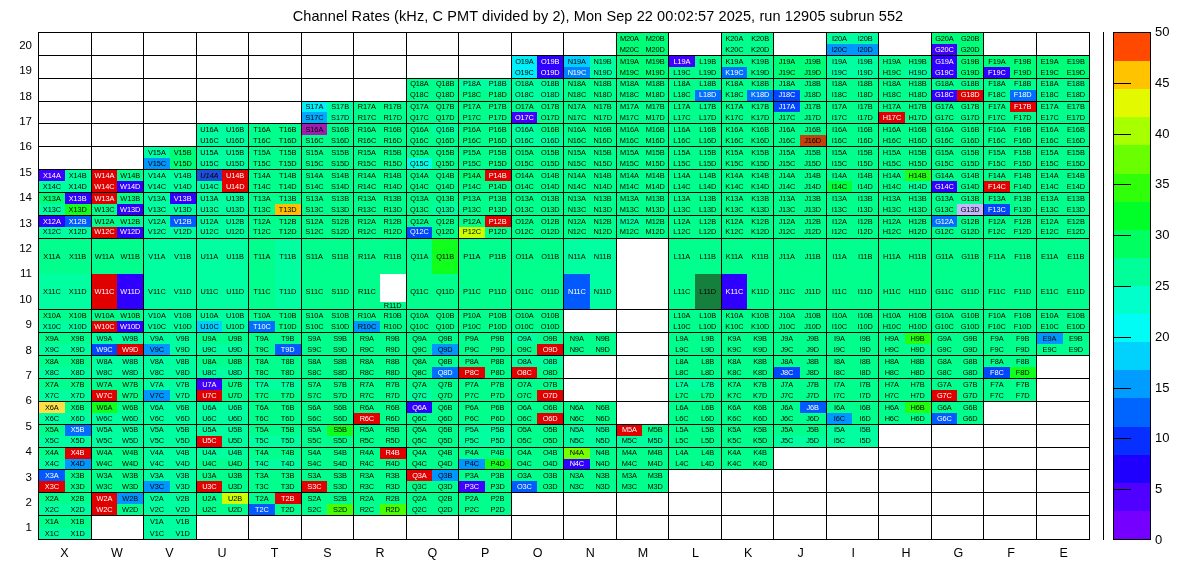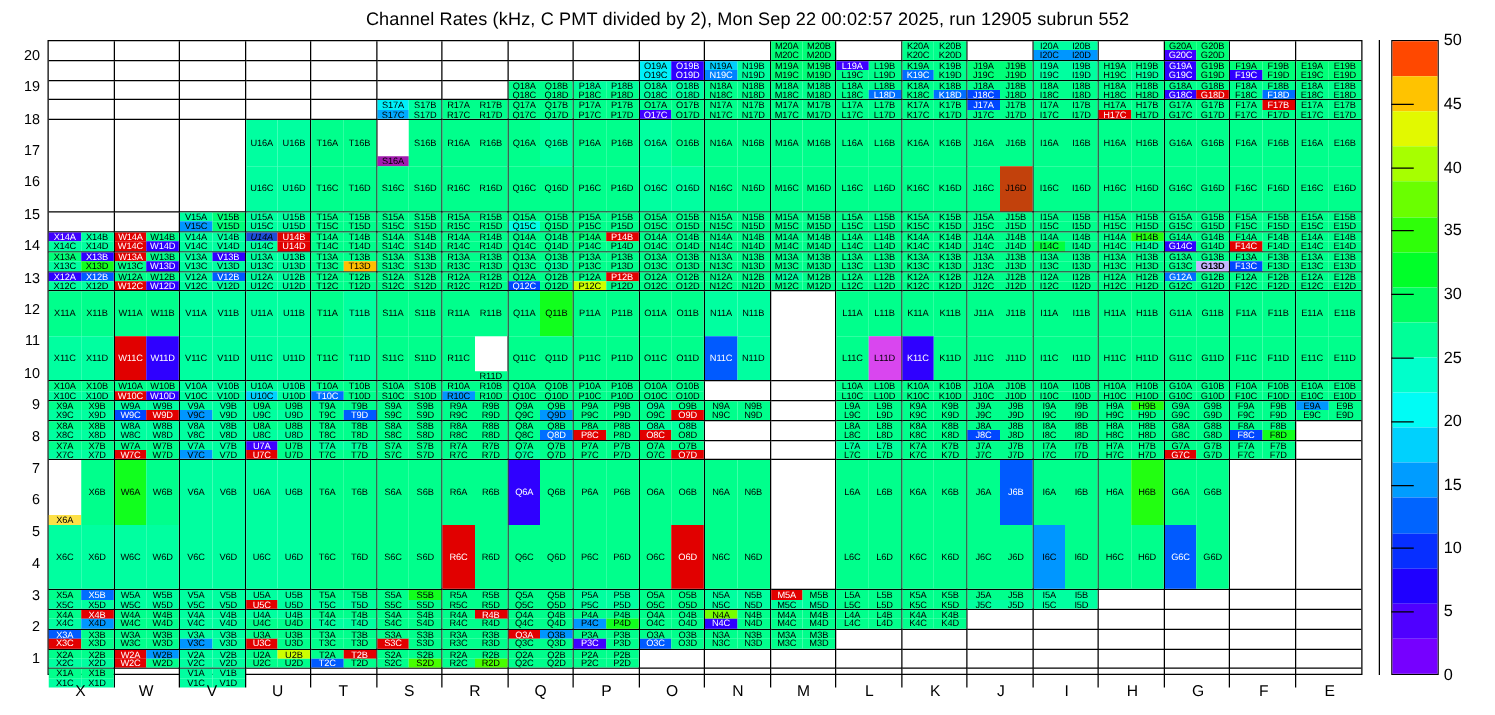--- a/index.html
+++ b/index.html
@@ -588,21 +588,21 @@
           <div class="sub" style="background: rgb(0, 255, 160); color: rgb(0, 0, 0);">U16C</div>
           <div class="sub" style="background: rgb(0, 255, 160); color: rgb(0, 0, 0);">U16D</div>
         </div>
         <div class="bigcell">
           <div class="sub" style="background: rgb(0, 255, 140); color: rgb(0, 0, 0);">T16A</div>
           <div class="sub" style="background: rgb(0, 255, 140); color: rgb(0, 0, 0);">T16B</div>
           <div class="sub" style="background: rgb(0, 255, 140); color: rgb(0, 0, 0);">T16C</div>
           <div class="sub" style="background: rgb(0, 255, 140); color: rgb(0, 0, 0);">T16D</div>
         </div>
         <div class="bigcell">
-          <div class="sub" style="background: #a21caf; color: rgb(0, 0, 0); margin-top: 29px;">S16A</div>
+          <div class="sub" style="background: #a21caf; color: rgb(0, 0, 0);">S16A</div>
           <div class="sub" style="background: rgb(0, 255, 140); color: rgb(0, 0, 0);">S16B</div>
           <div class="sub" style="background: rgb(0, 255, 140); color: rgb(0, 0, 0);">S16C</div>
           <div class="sub" style="background: rgb(0, 255, 140); color: rgb(0, 0, 0);">S16D</div>
         </div>
         <div class="bigcell">
           <div class="sub" style="background: rgb(0, 255, 140); color: rgb(0, 0, 0);">R16A</div>
           <div class="sub" style="background: rgb(0, 255, 140); color: rgb(0, 0, 0);">R16B</div>
           <div class="sub" style="background: rgb(0, 255, 140); color: rgb(0, 0, 0);">R16C</div>
           <div class="sub" style="background: rgb(0, 255, 140); color: rgb(0, 0, 0);">R16D</div>
         </div>
@@ -1023,21 +1023,21 @@
         <div class="bigcell">
           <div class="sub" style="background: rgb(0, 255, 140); color: rgb(0, 0, 0);">H13A</div>
           <div class="sub" style="background: rgb(0, 255, 140); color: rgb(0, 0, 0);">H13B</div>
           <div class="sub" style="background: rgb(0, 255, 140); color: rgb(0, 0, 0);">H13C</div>
           <div class="sub" style="background: rgb(0, 255, 140); color: rgb(0, 0, 0);">H13D</div>
         </div>
         <div class="bigcell">
           <div class="sub" style="background: rgb(0, 255, 140); color: rgb(0, 0, 0);">G13A</div>
           <div class="sub" style="background: rgb(0, 255, 140); color: rgb(0, 0, 0);">G13B</div>
           <div class="sub" style="background: rgb(0, 255, 140); color: rgb(0, 0, 0);">G13C</div>
-          <div class="sub" style="background: #c4b5fd; color: rgb(0, 0, 0); font-weight: bold;">G13D</div>
+          <div class="sub" style="background: #c4b5fd; color: rgb(0, 0, 0);">G13D</div>
         </div>
         <div class="bigcell">
           <div class="sub" style="background: rgb(0, 255, 140); color: rgb(0, 0, 0);">F13A</div>
           <div class="sub" style="background: rgb(0, 255, 140); color: rgb(0, 0, 0);">F13B</div>
           <div class="sub" style="background: rgb(0, 70, 255); color: rgb(255, 255, 255);">F13C</div>
           <div class="sub" style="background: rgb(0, 255, 140); color: rgb(0, 0, 0);">F13D</div>
         </div>
         <div class="bigcell lastcol">
           <div class="sub" style="background: rgb(0, 255, 140); color: rgb(0, 0, 0);">E13A</div>
           <div class="sub" style="background: rgb(0, 255, 140); color: rgb(0, 0, 0);">E13B</div>
@@ -1233,21 +1233,21 @@
         <div class="bigcell">
           <div class="sub empty"></div>
           <div class="sub empty"></div>
           <div class="sub empty"></div>
           <div class="sub empty"></div>
         </div>
         <div class="bigcell">
           <div class="sub" style="background: rgb(0, 255, 140); color: rgb(0, 0, 0);">L11A</div>
           <div class="sub" style="background: rgb(0, 255, 140); color: rgb(0, 0, 0);">L11B</div>
           <div class="sub" style="background: rgb(0, 255, 140); color: rgb(0, 0, 0);">L11C</div>
-          <div class="sub" style="background: #d946ef; color: rgb(0, 0, 0);">L11D</div>
+          <div class="sub" style="background: #15803d; color: rgb(0, 0, 0);">L11D</div>
         </div>
         <div class="bigcell">
           <div class="sub" style="background: rgb(0, 255, 140); color: rgb(0, 0, 0);">K11A</div>
           <div class="sub" style="background: rgb(0, 255, 140); color: rgb(0, 0, 0);">K11B</div>
           <div class="sub" style="background: rgb(47, 0, 255); color: rgb(255, 255, 255);">K11C</div>
           <div class="sub" style="background: rgb(0, 255, 140); color: rgb(0, 0, 0);">K11D</div>
         </div>
         <div class="bigcell">
           <div class="sub" style="background: rgb(0, 255, 140); color: rgb(0, 0, 0);">J11A</div>
           <div class="sub" style="background: rgb(0, 255, 140); color: rgb(0, 0, 0);">J11B</div>
@@ -1758,21 +1758,21 @@
           <div class="sub" style="background: rgb(0, 255, 140); color: rgb(0, 0, 0);">F7C</div>
           <div class="sub" style="background: rgb(0, 255, 140); color: rgb(0, 0, 0);">F7D</div>
         </div>
         <div class="bigcell lastcol">
           <div class="sub empty"></div>
           <div class="sub empty"></div>
           <div class="sub empty"></div>
           <div class="sub empty"></div>
         </div>
         <div class="bigcell">
-          <div class="sub" style="background: #fde047; color: rgb(0, 0, 0); margin-top: 44px;">X6A</div>
+          <div class="sub" style="background: #fde047; color: rgb(0, 0, 0);">X6A</div>
           <div class="sub" style="background: rgb(0, 255, 140); color: rgb(0, 0, 0);">X6B</div>
           <div class="sub" style="background: rgb(0, 255, 160); color: rgb(0, 0, 0);">X6C</div>
           <div class="sub" style="background: rgb(0, 255, 160); color: rgb(0, 0, 0);">X6D</div>
         </div>
         <div class="bigcell">
           <div class="sub" style="background: rgb(17, 255, 29); color: rgb(0, 0, 0);">W6A</div>
           <div class="sub" style="background: rgb(0, 255, 140); color: rgb(0, 0, 0);">W6B</div>
           <div class="sub" style="background: rgb(0, 255, 160); color: rgb(0, 0, 0);">W6C</div>
           <div class="sub" style="background: rgb(0, 255, 160); color: rgb(0, 0, 0);">W6D</div>
         </div>

